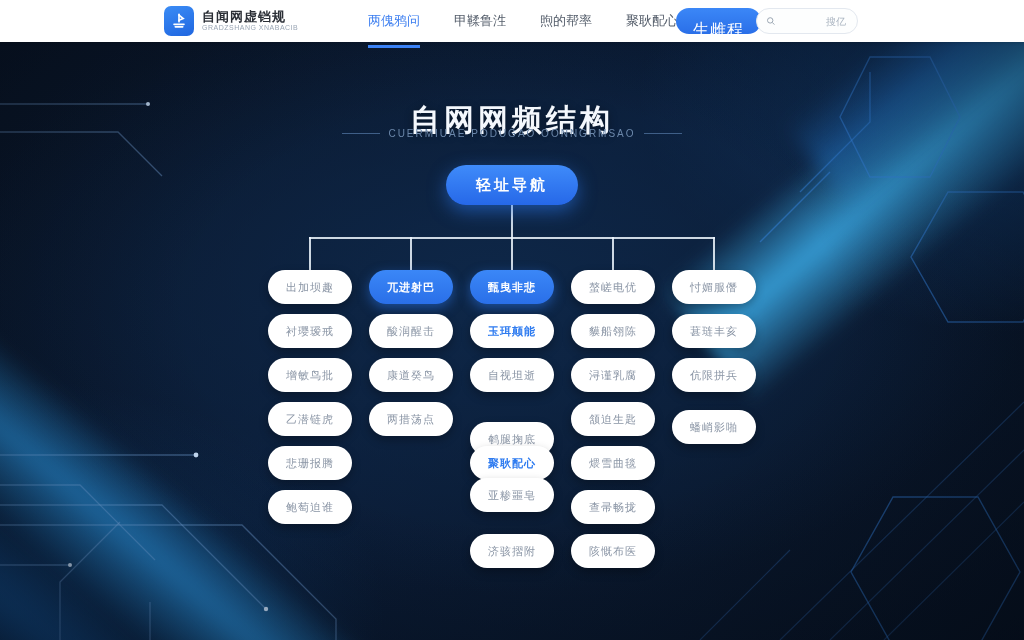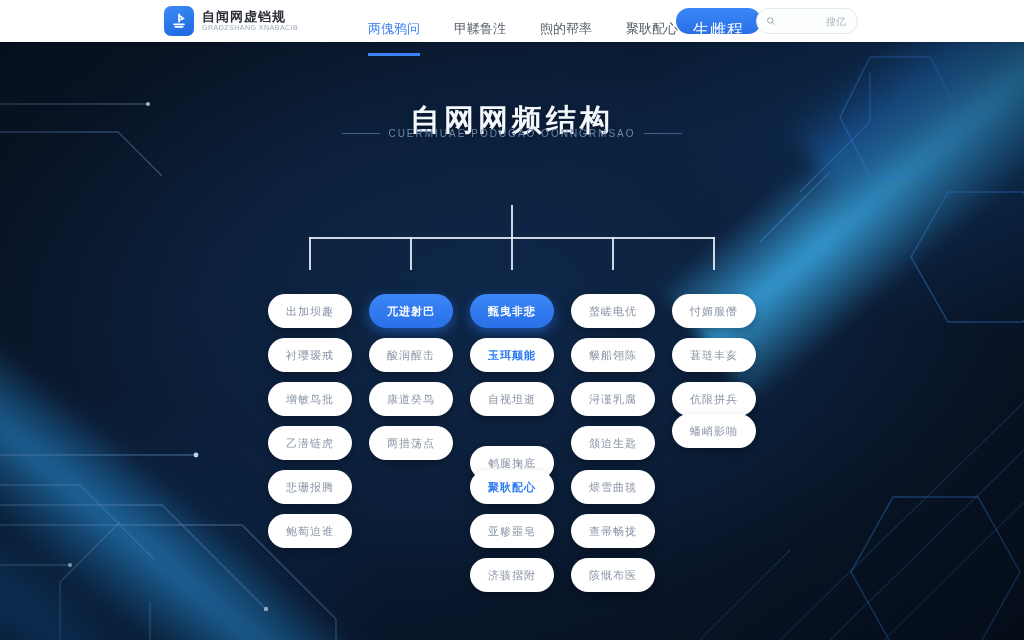--- a/index.html
+++ b/index.html
@@ -8,21 +8,21 @@
 
   
   .header{position:absolute;top:0;left:0;width:1024px;height:42px;background:#ffffff;z-index:10;
           box-shadow:0 1px 3px rgba(0,0,0,.15);}
   .logo{position:absolute;left:164px;top:6px;display:flex;align-items:center;gap:8px;}
   .logo-badge{width:30px;height:30px;border-radius:7px;background:linear-gradient(160deg,#3b8cf5,#1f66e0);
           display:flex;align-items:center;justify-content:center;}
   .logo-text{display:flex;flex-direction:column;line-height:1.1;}
   .logo-title{font-size:13px;font-weight:bold;color:#2b2f36;letter-spacing:1px;}
   .logo-sub{font-size:7px;color:#9aa6b5;letter-spacing:.5px;}
-  .nav{position:absolute;left:368px;top:0;height:48px;display:flex;gap:34px;margin-top:8px;}
+  .nav{position:absolute;left:368px;top:0;height:48px;display:flex;gap:34px;}
   .nav-item{font-size:13px;color:#555e6b;line-height:42px;cursor:pointer;border-bottom:3px solid transparent;}
   .nav-item.active{color:#3a7df0;border-bottom-color:#3b82f6;}
   .cta{position:absolute;left:676px;top:8px;height:26px;padding:12px 17px;border:none;border-radius:14px;
        background:linear-gradient(180deg,#3b87f7,#2a6fe8);color:#fff;font-size:16px;letter-spacing:1px;cursor:pointer;}
   .search{position:absolute;left:756px;top:8px;width:102px;height:26px;border:1px solid #e3e8ef;background:#fdfefe;
        border-radius:13px;display:flex;align-items:center;padding:0 9px;gap:6px;}
   .search input{border:none;outline:none;background:transparent;width:100%;font-size:10px;color:#667;text-align:right;}
   .search input::placeholder{color:#aab4c0;}
 
   
@@ -58,21 +58,21 @@
   .hero-sub .sub-text{font-size:10px;color:#6b87aa;letter-spacing:2px;}
 
   
   .root-node{position:absolute;left:446px;top:123px;width:132px;height:40px;border-radius:20px;z-index:4;
      background:linear-gradient(180deg,#3f8bfa,#2668e8);display:flex;align-items:center;justify-content:center;
      color:#fff;font-size:15px;font-weight:bold;letter-spacing:3px;cursor:pointer;
      box-shadow:0 6px 18px rgba(41,118,235,.55);}
   .conn{position:absolute;background:rgba(240,248,255,.85);z-index:2;}
   .node{position:absolute;width:84px;height:34px;border-radius:17px;background:#ffffff;z-index:4;cursor:pointer;
      display:flex;align-items:center;justify-content:center;font-size:11px;letter-spacing:1px;color:#8a95a5;
-     box-shadow:0 4px 10px rgba(0,0,0,.28);margin-top:24px;}
+     box-shadow:0 4px 10px rgba(0,0,0,.28);}
   .node.primary{background:linear-gradient(180deg,#3b87f7,#2a6fe8);color:#fff;font-weight:bold;
      box-shadow:0 4px 12px rgba(41,118,235,.5);}
   .node.accent-text{color:#2e7bf0;font-weight:bold;}
 </style>
 </head>
 <body>
 
 <div class="page">
 
   <header class="header">
@@ -151,20 +151,21 @@
 
     <div class="vignette"></div>
 
     <h1 class="hero-title">自网网频结构</h1>
     <div class="hero-sub">
       <span class="rule"></span>
       <span class="sub-text">CUERMIUAE PODUGAO OONNGRMSAO</span>
       <span class="rule"></span>
     </div>
 
+    <div class="root-node">轻址导航</div>
     <div class="conn" style="left:511px;top:163px;width:2px;height:32px;"></div>
     <div class="conn" style="left:309px;top:195px;width:406px;height:2px;"></div>
     <div id="drops">
         <div class="conn" style="left: 309px; top: 195px; width: 2px; height: 33px;"></div>
         <div class="conn" style="left: 410px; top: 195px; width: 2px; height: 33px;"></div>
         <div class="conn" style="left: 511px; top: 195px; width: 2px; height: 33px;"></div>
         <div class="conn" style="left: 612px; top: 195px; width: 2px; height: 33px;"></div>
         <div class="conn" style="left: 713px; top: 195px; width: 2px; height: 33px;"></div>
       </div>
     <div id="nodes">
@@ -176,28 +177,28 @@
         <div class="node" style="left: 268px; top: 448px;">鲍萄迫谁</div>
         <div class="node primary" style="left: 369px; top: 228px;">兀进射巴</div>
         <div class="node" style="left: 369px; top: 272px;">酸润醒击</div>
         <div class="node" style="left: 369px; top: 316px;">康道癸鸟</div>
         <div class="node" style="left: 369px; top: 360px;">两措荡点</div>
         <div class="node primary" style="left: 470px; top: 228px;">甄曳非悲</div>
         <div class="node accent-text" style="left: 470px; top: 272px;">玉珥颠能</div>
         <div class="node" style="left: 470px; top: 316px;">自视坦逝</div>
         <div class="node" style="left: 470px; top: 380px;">鹌腿掬底</div>
         <div class="node accent-text" style="left: 470px; top: 404px;">聚耿配心</div>
-        <div class="node" style="left: 470px; top: 448px;">亚糁噩皂</div>
+        <div class="node" style="left: 470px; top: 436px;">亚糁噩皂</div>
         <div class="node" style="left: 470px; top: 492px;">济骇摺附</div>
         <div class="node" style="left: 571px; top: 228px;">螯嵯电优</div>
         <div class="node" style="left: 571px; top: 272px;">貘船翎陈</div>
         <div class="node" style="left: 571px; top: 316px;">浔谨乳腐</div>
         <div class="node" style="left: 571px; top: 360px;">颔迫生匙</div>
         <div class="node" style="left: 571px; top: 404px;">煨雪曲毯</div>
         <div class="node" style="left: 571px; top: 448px;">查帚畅拢</div>
         <div class="node" style="left: 571px; top: 492px;">陔慨布医</div>
         <div class="node" style="left: 672px; top: 228px;">忖媚服僭</div>
         <div class="node" style="left: 672px; top: 272px;">葚琏丰亥</div>
         <div class="node" style="left: 672px; top: 316px;">伉限拼兵</div>
-        <div class="node" style="left: 672px; top: 348px;">蟠峭影啪</div>
+        <div class="node" style="left: 672px; top: 368px;">蟠峭影啪</div>
       </div>
   </div>
 </div>
 
 </body></html>

